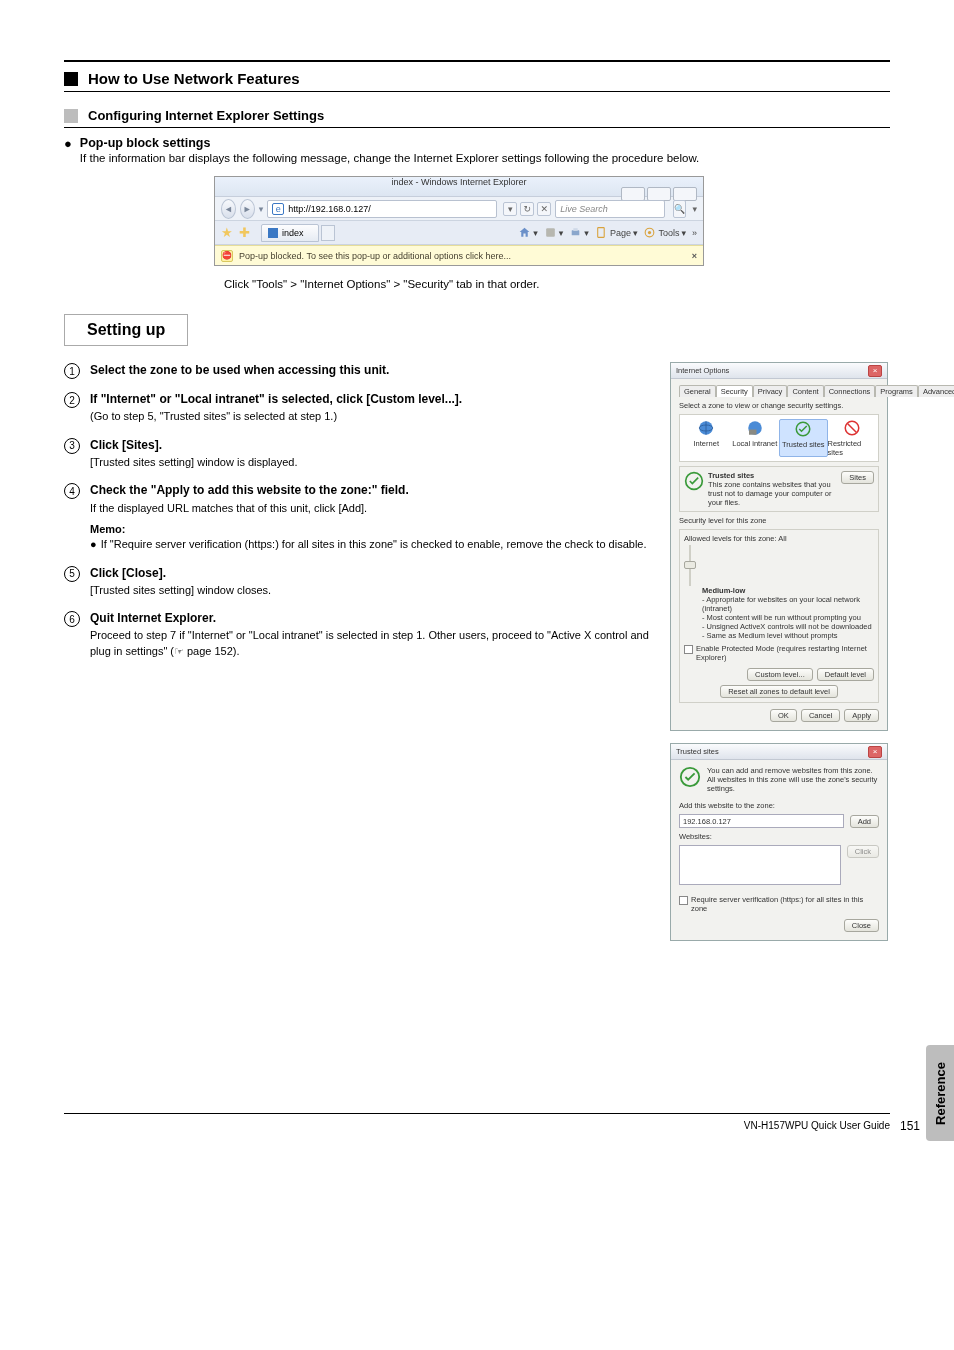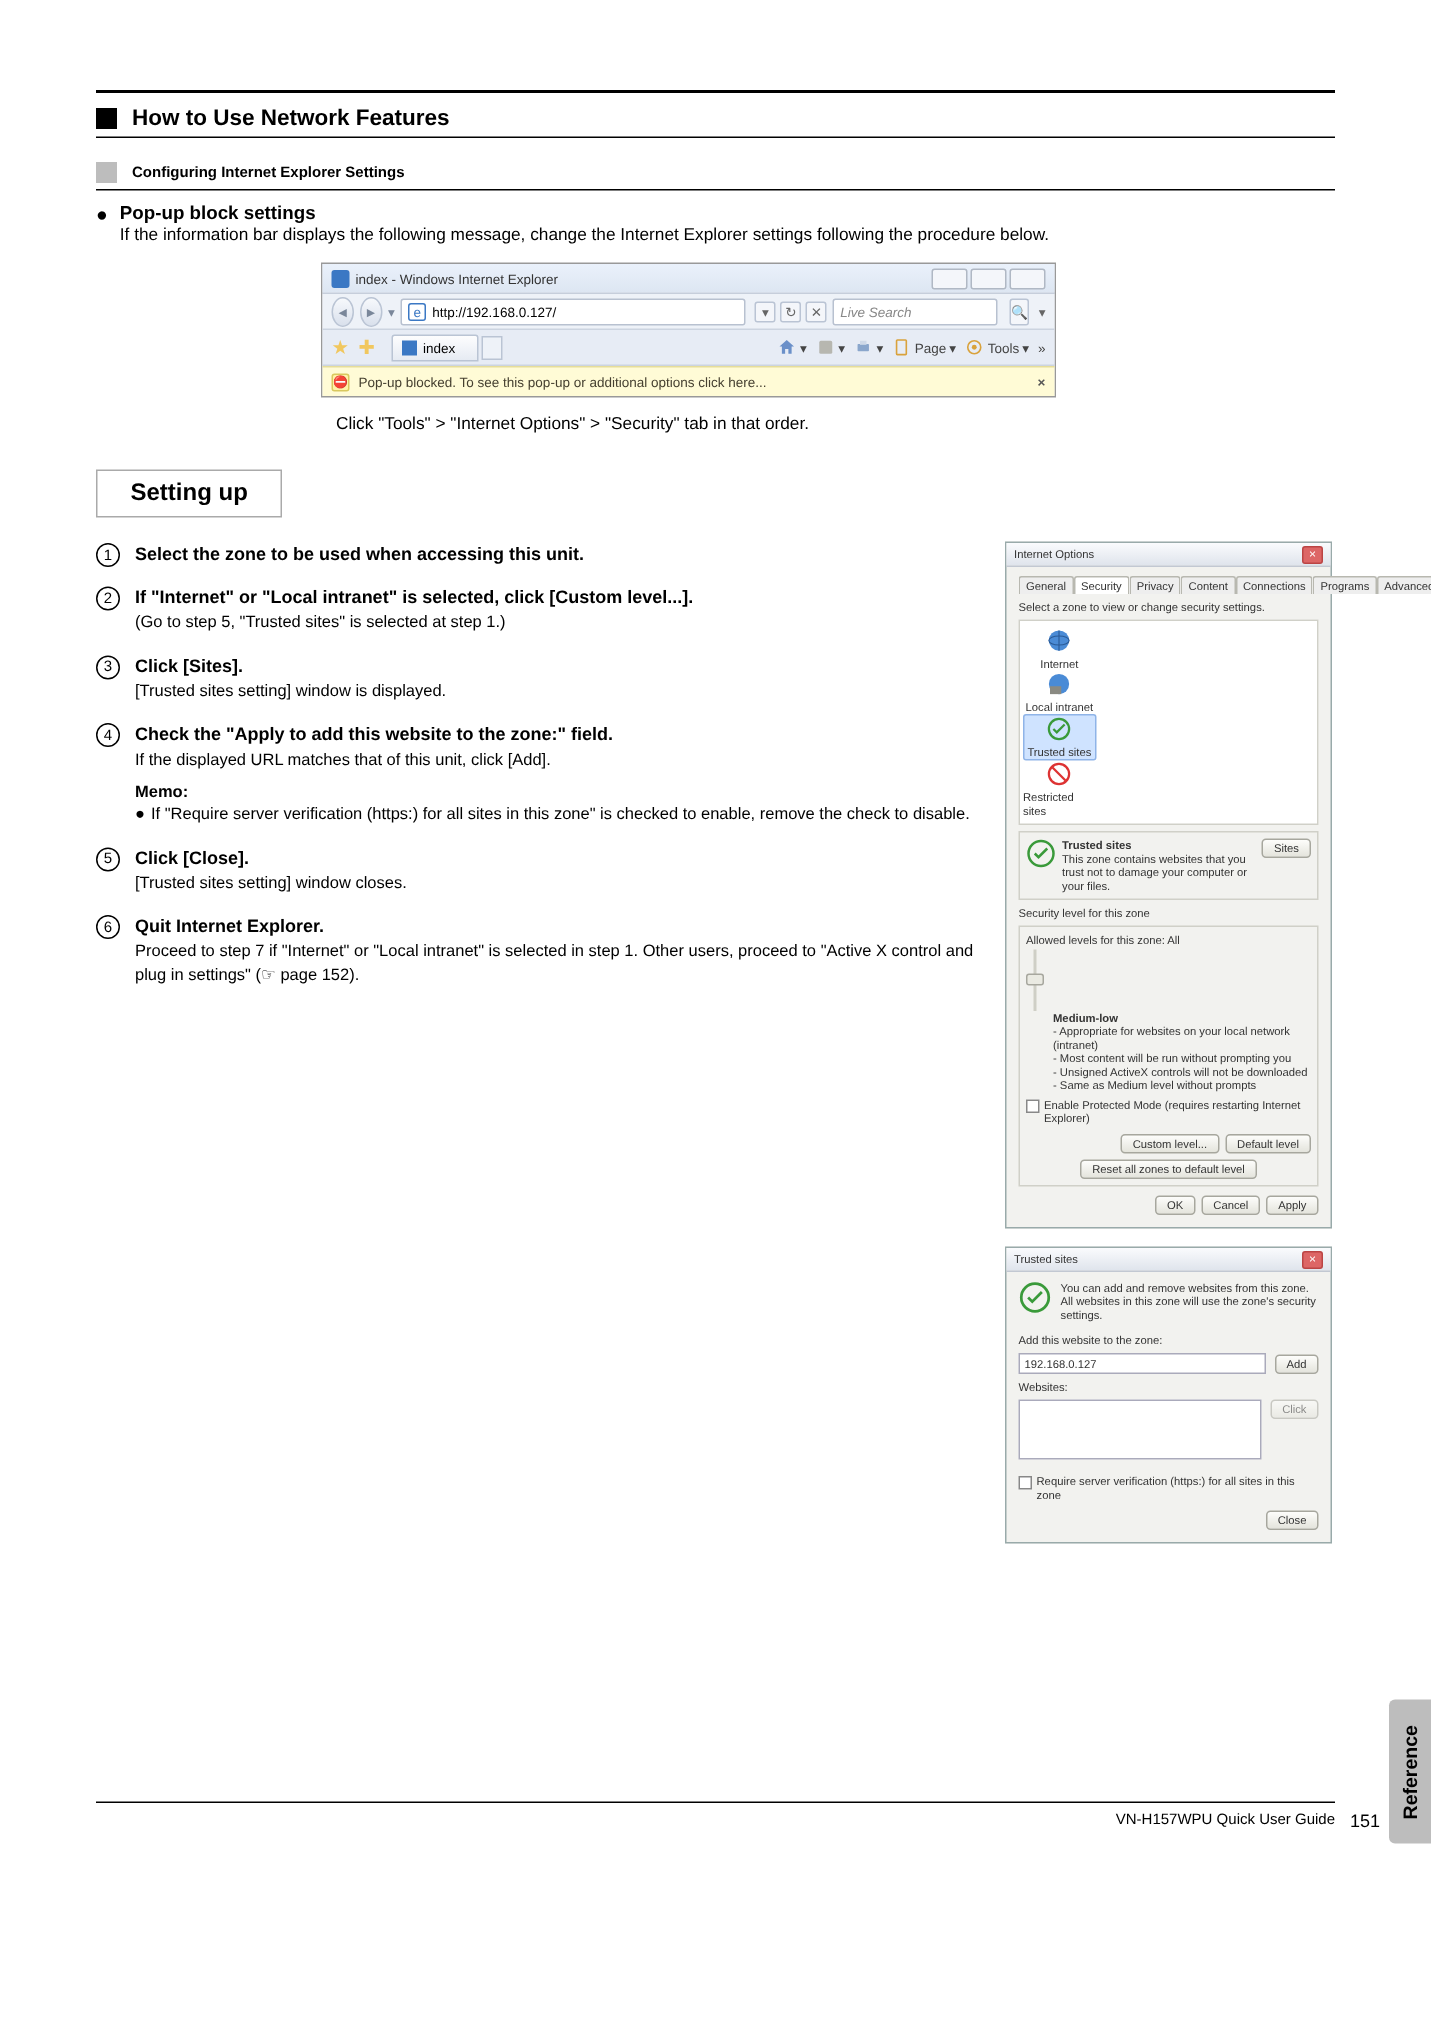--- a/index.html
+++ b/index.html
@@ -6,28 +6,28 @@
   html, body { width: 954px; background: #fff; font-family: Arial, Helvetica, sans-serif; color: #000; }
   .page { padding: 60px 64px 40px 64px; position: relative; }
   .rule-thick { border-top: 2px solid #000; margin-bottom: 8px; }
   .rule-thin { border-top: 1px solid #000; }
   .section-title-row { display: flex; align-items: center; margin-bottom: 4px; }
   .square { width: 14px; height: 14px; background: #000; margin-right: 10px; flex-shrink: 0; }
   .section-title { font-size: 15px; font-weight: bold; }
   .sub-row { margin-top: 16px; }
   .grey-bar { display: flex; align-items: center; margin-top: 10px; margin-bottom: 4px; }
   .grey-square { width: 14px; height: 14px; background: #bdbdbd; margin-right: 10px; }
-  .sub-title { font-size: 10px; font-weight: bold; }
+  .sub-title { font-size: 13px; font-weight: bold; }
   .bullet-row { display: flex; margin-top: 8px; }
   .bullet { font-size: 13px; margin-right: 8px; line-height: 1.3; }
   .bullet-head { font-size: 12.5px; font-weight: bold; }
   .body-text { font-size: 11.5px; line-height: 1.4; }
   .indent { margin-left: 160px; margin-top: 4px; margin-bottom: 4px; }
   .screenshot-frame { width: 490px; margin: 10px 0 10px 150px; border: 1px solid #999; background: linear-gradient(#f3f6fb,#e6ecf5); font-size: 9px; }
-  .ie-titlebar { height: 20px; background: linear-gradient(#eaf1fb,#dde6f2); display:flex; align-items:center; padding:0 6px; color:#333; border-bottom:1px solid #c6cedb; }
+  .ie-titlebar { height: 20px; background: linear-gradient(#eaf1fb,#dde6f2); display:flex; align-items:center; padding:0 6px; color:#333; border-bottom:1px solid #c6cedb;flex-direction:column; }
   .ie-titlebar .ie-icon { width:12px; height:12px; background:#3b78c4; border-radius:2px; margin-right:4px; display:inline-block; }
   .ie-titlebar .ctrls { margin-left:auto; display:flex; gap:2px;}
   .ie-titlebar .ctrl { width:24px;height:14px;border:1px solid #b0b8c4;background:#f4f6fa;border-radius:2px;}
   .ie-addr { height:24px; display:flex; align-items:center; padding:2px 6px; gap:4px; background:#eef2f8; border-bottom:1px solid #ccd4e0;}
   .nav-btn { width:20px;height:20px;border-radius:50%;background:linear-gradient(#f7f9fc,#d9e0ec);border:1px solid #bac4d4;display:flex;align-items:center;justify-content:center;color:#7a879a;}
   .addr-box { flex:0 0 230px; height:18px; border:1px solid #b8c1d0; background:#fff; border-radius:2px; display:flex; align-items:center; padding:0 4px; gap:4px;}
   .addr-box .e { width:12px;height:12px;border:1px solid #3b78c4;border-radius:2px;color:#3b78c4;font-size:9px;text-align:center;line-height:10px;}
   .search-box { margin-left:auto; width:150px; height:18px; border:1px solid #b8c1d0; background:#fff; border-radius:2px; display:flex; align-items:center; padding:0 4px; gap:4px; color:#888; font-style:italic;}
   .search-ctrls { display:flex; gap:3px; margin-left:2px;}
   .search-ctrls span{width:14px;height:14px;border:1px solid #bac4d4;border-radius:2px;background:#f4f6fa;display:flex;align-items:center;justify-content:center;font-size:9px;color:#666;}
@@ -55,21 +55,21 @@
   .step-body { font-size: 11px; line-height: 1.4; margin-top: 2px; }
 
   .dialog { width: 218px; border:1px solid #9aa; background:#f2f2ef; font-size:7.5px; color:#333; margin-bottom:12px;}
   .dlg-title{height:16px;background:linear-gradient(#fafbfd,#dfe4ec);border-bottom:1px solid #c2c8d2;display:flex;align-items:center;padding:0 5px;}
   .dlg-title .x{margin-left:auto;width:14px;height:12px;background:#d66;border:1px solid #b44;color:#fff;font-size:8px;text-align:center;line-height:10px;border-radius:2px;}
   .dlg-body{padding:6px 8px 8px;}
   .dlg-tabs{display:flex;gap:0;margin-bottom:4px;}
   .dlg-tab{border:1px solid #b8b8b0;border-bottom:none;background:#eee;padding:1px 4px;border-radius:2px 2px 0 0;}
   .dlg-tab.active{background:#fff;}
   .dlg-label{font-size:7.5px;margin:4px 0 4px;}
-  .zone-row{display:flex;justify-content:space-around;border:1px solid #d0d0c8;background:#fff;padding:4px 2px;margin-bottom:4px;flex-direction:column;}
+  .zone-row{display:flex;justify-content:space-around;border:1px solid #d0d0c8;background:#fff;padding:4px 2px;margin-bottom:4px;}
   .zone{display:flex;flex-direction:column;align-items:center;gap:2px;width:25%;}
   .zone svg{width:18px;height:18px;}
   .zone.sel{background:#cfe3ff;border:1px solid #8fb4e8;border-radius:2px;}
   .trusted-box{border:1px solid #d0d0c8;padding:4px;display:flex;gap:4px;align-items:flex-start;}
   .trusted-box svg{width:20px;height:20px;flex-shrink:0;}
   .btn{border:1px solid #a7a79e;background:linear-gradient(#fdfdfb,#e4e4dc);border-radius:3px;padding:1px 7px;display:inline-block;}
   .sec-level{border:1px solid #d0d0c8;padding:4px;margin-top:4px;}
   .slider-row{display:flex;gap:6px;}
   .slider{width:12px;height:45px;position:relative;}
   .slider:before{content:"";position:absolute;left:50%;top:2px;bottom:2px;width:2px;background:#cfcfc6;transform:translateX(-50%);}

